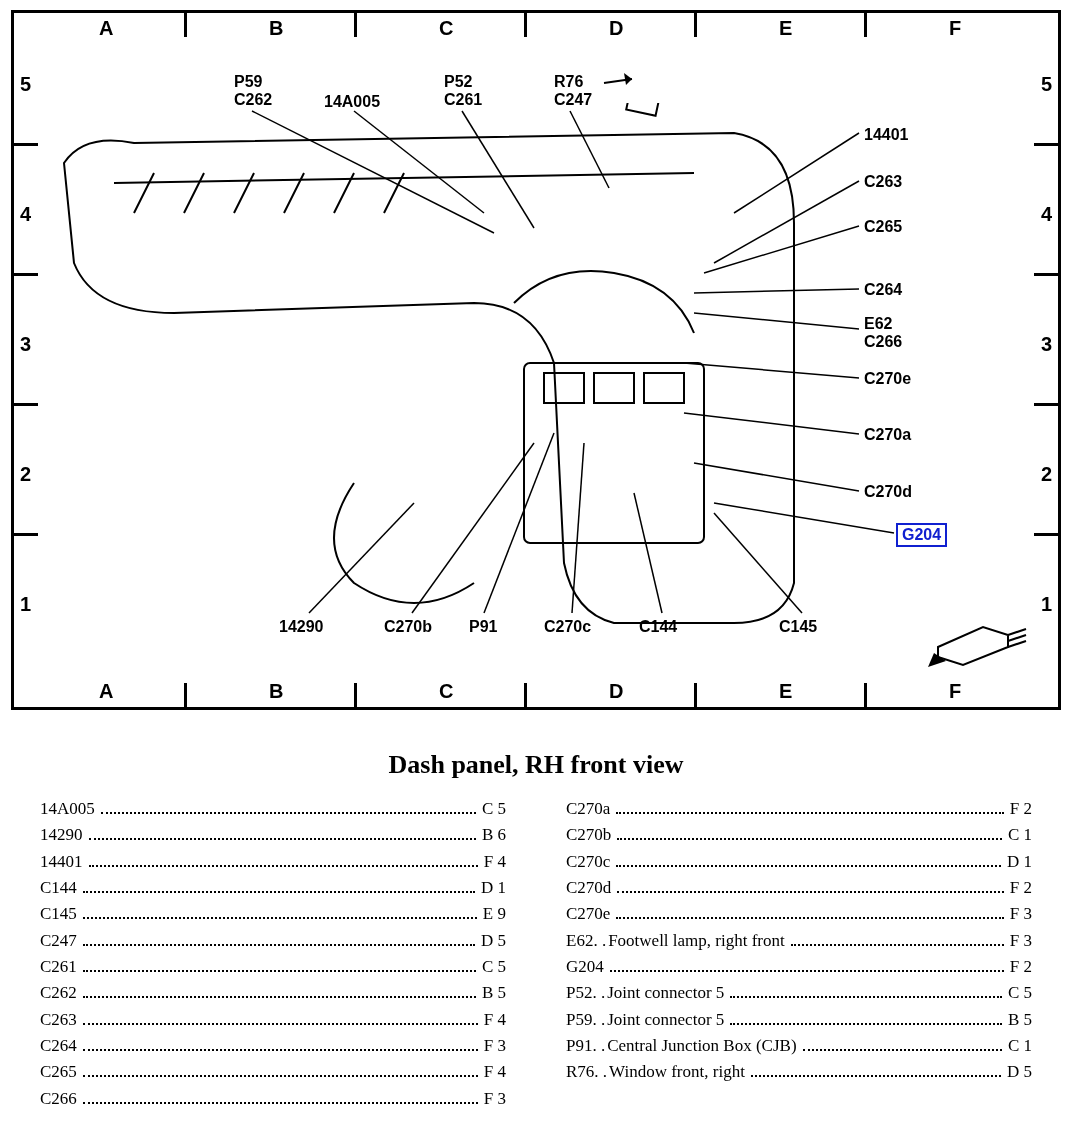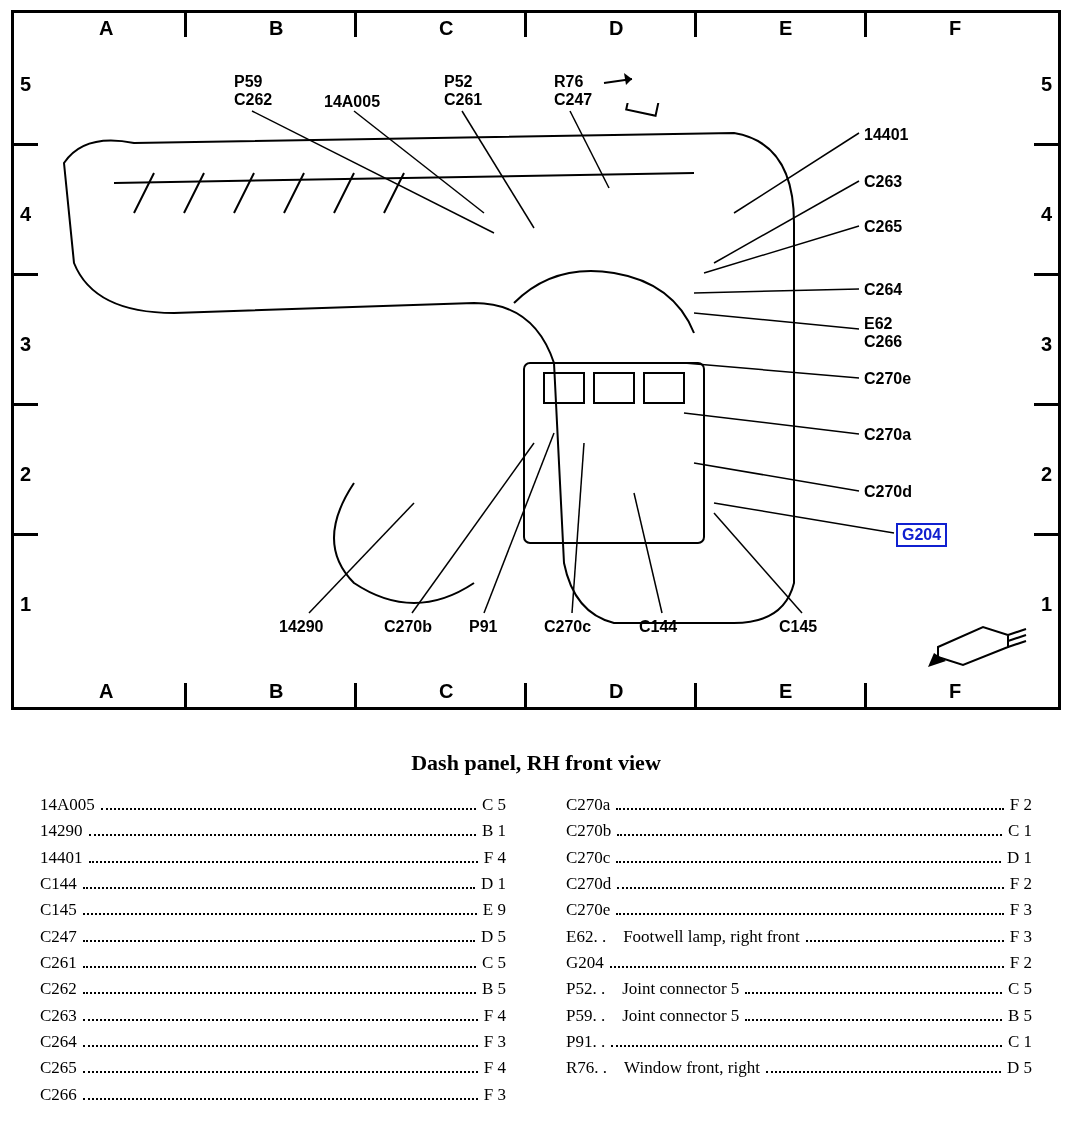--- a/index.html
+++ b/index.html
@@ -51,38 +51,38 @@
       width: 760px; height: 560px;
       pointer-events: none;
     }
     .connector-icon {
       position: absolute;
       right: 30px; bottom: 40px;
     }
     .title {
       text-align: center;
       font-weight: bold;
-      font-size: 22px;
+      font-size: 26px;
       margin: 40px 0 16px 0;
     }
     .legend {
       display: flex;
       gap: 60px;
       padding: 0 30px;
       font-size: 17px;
     }
     .legend-col { flex: 1; }
     .legend-row {
       display: flex;
       align-items: baseline;
       white-space: nowrap;
       line-height: 1.55;
     }
     .legend-id { flex: 0 0 auto; }
-    .legend-desc { flex: 0 0 auto; margin-left: 17px; }
+    .legend-desc { flex: 0 0 auto; margin-left: 2px; }
     .dots {
       flex: 1;
       border-bottom: 2px dotted #000;
       margin: 0 6px 4px 6px;
       min-width: 20px;
     }
     .legend-loc { flex: 0 0 auto; }
   </style>
 </head>
 <body>
@@ -238,21 +238,21 @@
 <div class="legend">
   <div class="legend-col" id="legend-left">
       <div class="legend-row">
         <span class="legend-id">14A005</span>
         <span class="dots"></span>
         <span class="legend-loc">C 5</span>
       </div>
       <div class="legend-row">
         <span class="legend-id">14290</span>
         <span class="dots"></span>
-        <span class="legend-loc">B 1</span>
+        <span class="legend-loc">B 6</span>
       </div>
       <div class="legend-row">
         <span class="legend-id">14401</span>
         <span class="dots"></span>
         <span class="legend-loc">F 4</span>
       </div>
       <div class="legend-row">
         <span class="legend-id">C144</span>
         <span class="dots"></span>
         <span class="legend-loc">D 1</span>
@@ -346,20 +346,21 @@
       <div class="legend-row">
         <span class="legend-id">P59</span>
         <span> . . </span>
         <span class="legend-desc">Joint connector 5</span>
         <span class="dots"></span>
         <span class="legend-loc">B 5</span>
       </div>
       <div class="legend-row">
         <span class="legend-id">P91</span>
         <span> . . </span>
+        <span class="legend-desc">Central Junction Box (CJB)</span>
         <span class="dots"></span>
         <span class="legend-loc">C 1</span>
       </div>
       <div class="legend-row">
         <span class="legend-id">R76</span>
         <span> . . </span>
         <span class="legend-desc">Window front, right</span>
         <span class="dots"></span>
         <span class="legend-loc">D 5</span>
       </div>

